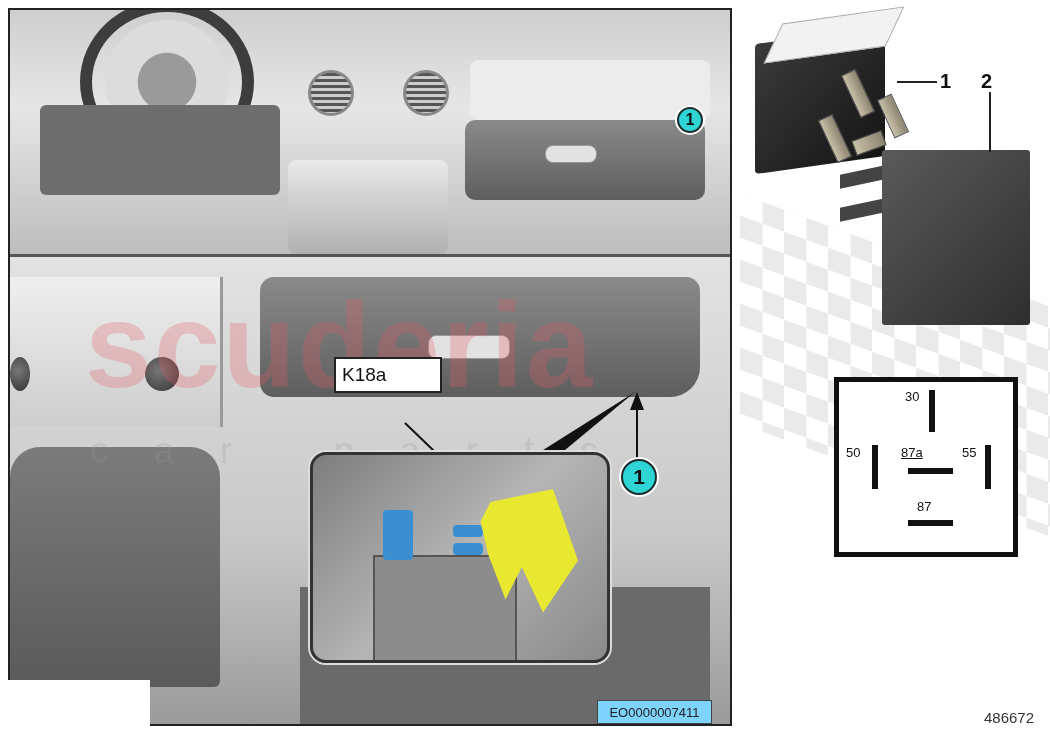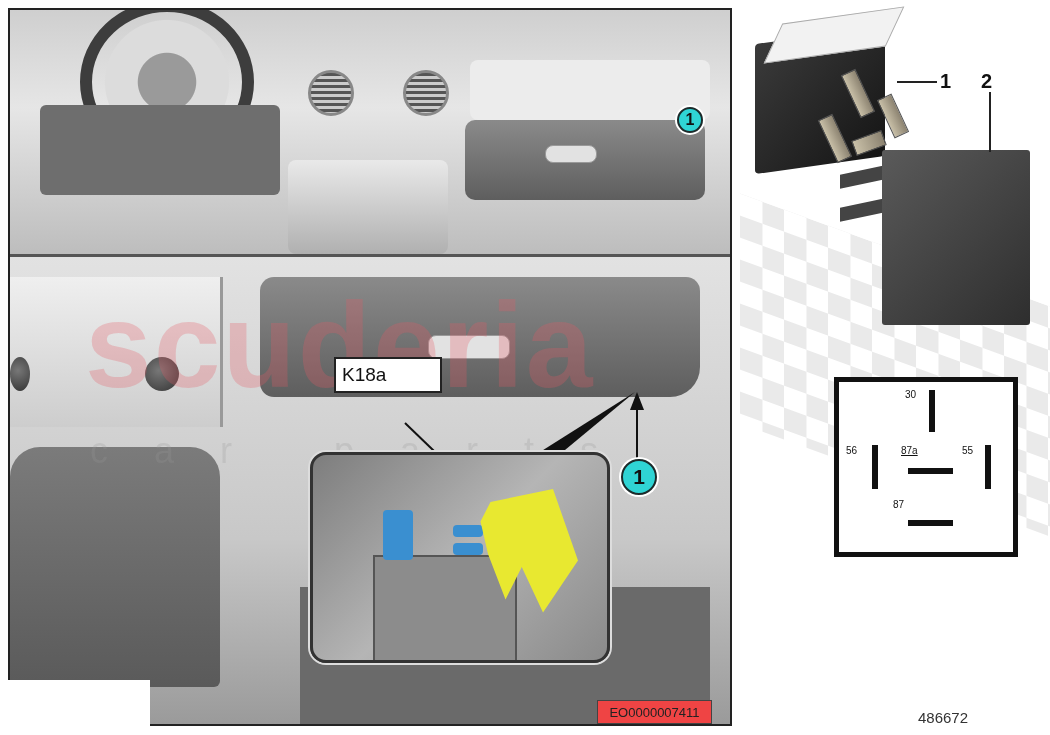--- a/index.html
+++ b/index.html
@@ -23,40 +23,40 @@
   .callout-lg { width:36px; height:36px; font-size:21px; }
   
   #label-box { left:316px; top:355px; width:108px; border:2px solid #222; background:#fff; box-sizing:border-box;margin-left:16px; }
   #label-box div { font-size:19px; color:#111; padding:2px 6px; height:28px; line-height:28px; }
   #label-box div + div { border-top:2px solid #222; }
   
   #inset { left:302px; top:450px; width:294px; height:205px; border:3px solid #333; border-radius:16px; background:linear-gradient(135deg,#7d7d7d,#b5b5b5 50%,#8a8a8a); overflow:hidden; box-shadow:0 0 0 2px #ddd; }
   .yellow-relay { background:#e8e830; clip-path:polygon(30% 10%,80% 0%,100% 55%,72% 95%,55% 60%,42% 85%,28% 50%,22% 25%); }
   .blue-wire { background:#3a8fd0; border-radius:4px; }
   
-  #ref-id { left:597px; top:700px; width:115px; height:24px; background:#ef4444; border:1px solid #444; font-size:13px; color:#222; display:flex; align-items:center; justify-content:center; box-sizing:border-box; }
+  #ref-id { left:597px; top:700px; width:115px; height:24px; background:#7dd3fc; border:1px solid #444; font-size:13px; color:#222; display:flex; align-items:center; justify-content:center; box-sizing:border-box; }
   #whitebox-bl { left:0; top:680px; width:150px; height:55px; background:#fff; }
   
   #watermark { left:75px; top:275px; font-size:120px; font-weight:bold; color:rgba(230,90,100,0.28); letter-spacing:2px; line-height:1; }
   #watermark-sub { left:80px; top:420px; font-size:36px; color:rgba(150,150,150,0.25); letter-spacing:46px; }
   
   .relay-body { background:linear-gradient(135deg,#3b3b3b,#151515); border-radius:4px; }
   .relay-label { background:#f2f2f2; border:1px solid #aaa; }
   .pin { background:linear-gradient(90deg,#c9c0a8,#8b8270); border:1px solid #555; }
   .socket-body { background:linear-gradient(135deg,#5a5a5a,#2e2e2e); border-radius:3px; }
   .part-num { font-size:20px; font-weight:bold; color:#111; }
   .leader { background:#222; }
   
   .checker { opacity:0.18; background:
     conic-gradient(#888 25%,transparent 0 50%,#888 0 75%,transparent 0) 0 0/44px 44px; transform:skewY(20deg); }
   
   #schematic { left:834px; top:377px; width:184px; height:180px; border:5px solid #111; box-sizing:border-box; background:#fff; }
-  .pin-lbl { font-size:10px; color:#111; position:absolute; }
+  .pin-lbl { font-size:13px; color:#111; position:absolute; }
   .bar { position:absolute; background:#111; }
-  #catalog-num { left:918px; top:709px; font-size:15px; color:#333;text-align:center; }
+  #catalog-num { left:984px; top:709px; font-size:15px; color:#333;text-align:center; }
 </style>
 </head>
 <body>
 
 <div class="abs checker" style="left:740px;top:250px;width:310px;height:230px;"></div>
 
 <div id="main-frame" class="abs">
 
   <div class="abs top-panel">
     <div class="shape steering" style="left:70px;top:-10px;width:150px;height:140px;"></div>
@@ -125,22 +125,22 @@
   <div class="shape" style="left:0;top:58px;width:45px;height:14px;background:#444;transform:skewY(-12deg);"></div>
   <div class="shape socket-body" style="left:42px;top:5px;width:148px;height:175px;"></div>
 </div>
 <div class="abs leader" style="left:989px;top:92px;width:2px;height:60px;"></div>
 <div class="abs part-num" style="left:981px;top:70px;">2</div>
 
 <div id="schematic" class="abs">
   <div class="bar" style="left:90px;top:8px;width:6px;height:42px;"></div>
   <div class="pin-lbl" style="left:66px;top:7px;">30</div>
   <div class="bar" style="left:33px;top:63px;width:6px;height:44px;"></div>
-  <div class="pin-lbl" style="left:7px;top:63px;">56</div>
+  <div class="pin-lbl" style="left:7px;top:63px;">50</div>
   <div class="pin-lbl" style="left:62px;top:63px;text-decoration:underline;">87a</div>
   <div class="bar" style="left:69px;top:86px;width:45px;height:6px;"></div>
   <div class="bar" style="left:146px;top:63px;width:6px;height:44px;"></div>
   <div class="pin-lbl" style="left:123px;top:63px;">55</div>
-  <div class="pin-lbl" style="left:54px;top:117px;text-align:center;">87</div>
+  <div class="pin-lbl" style="left:78px;top:117px;text-align:center;">87</div>
   <div class="bar" style="left:69px;top:138px;width:45px;height:6px;"></div>
 </div>
 
 <div id="catalog-num" class="abs">486672</div>
 
 </body></html>

